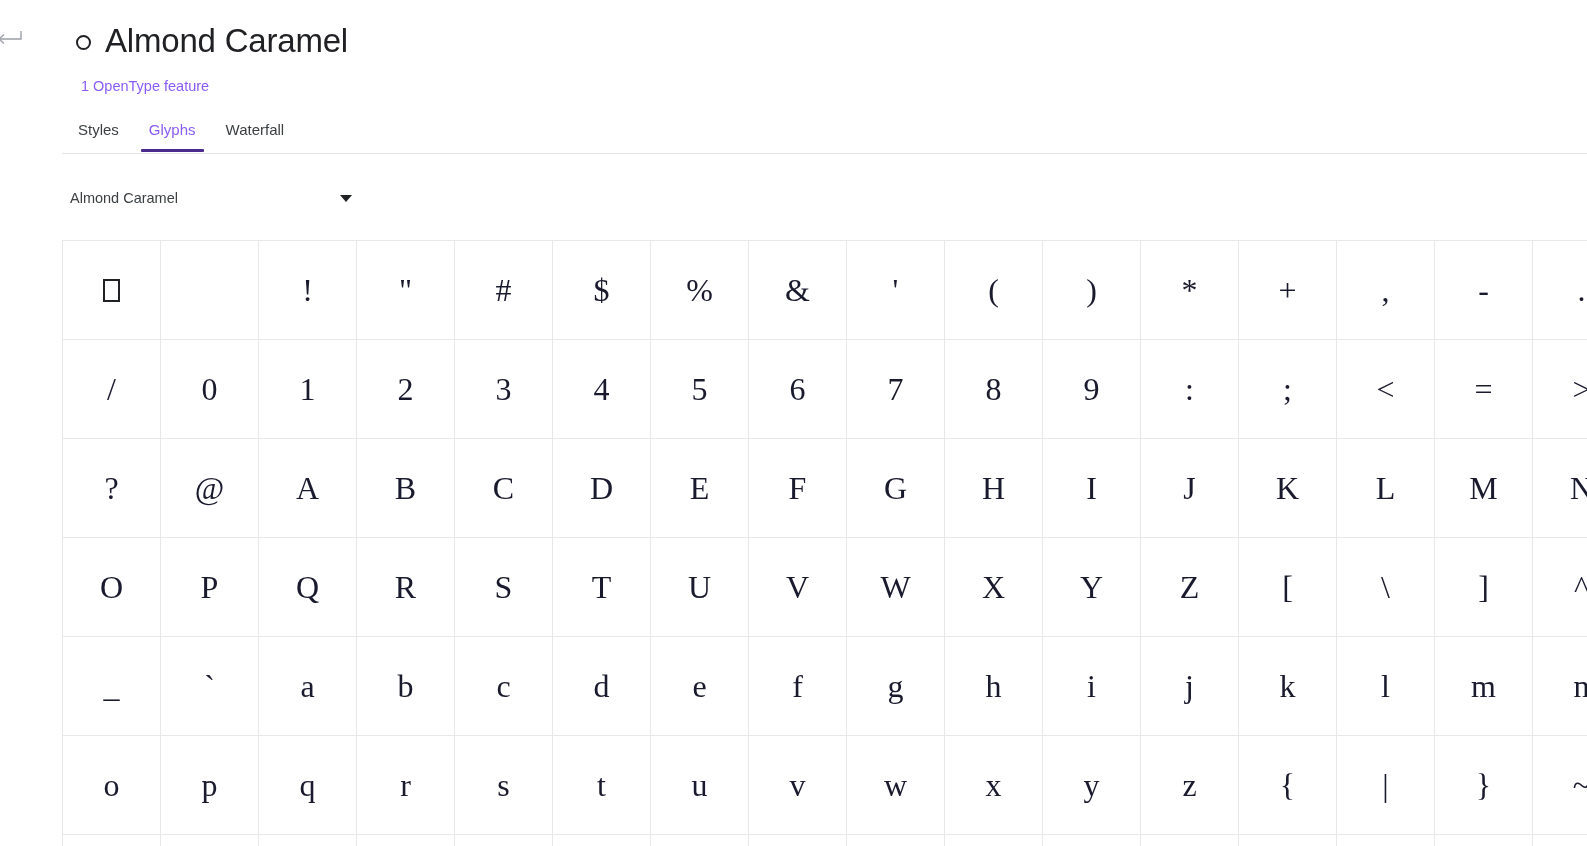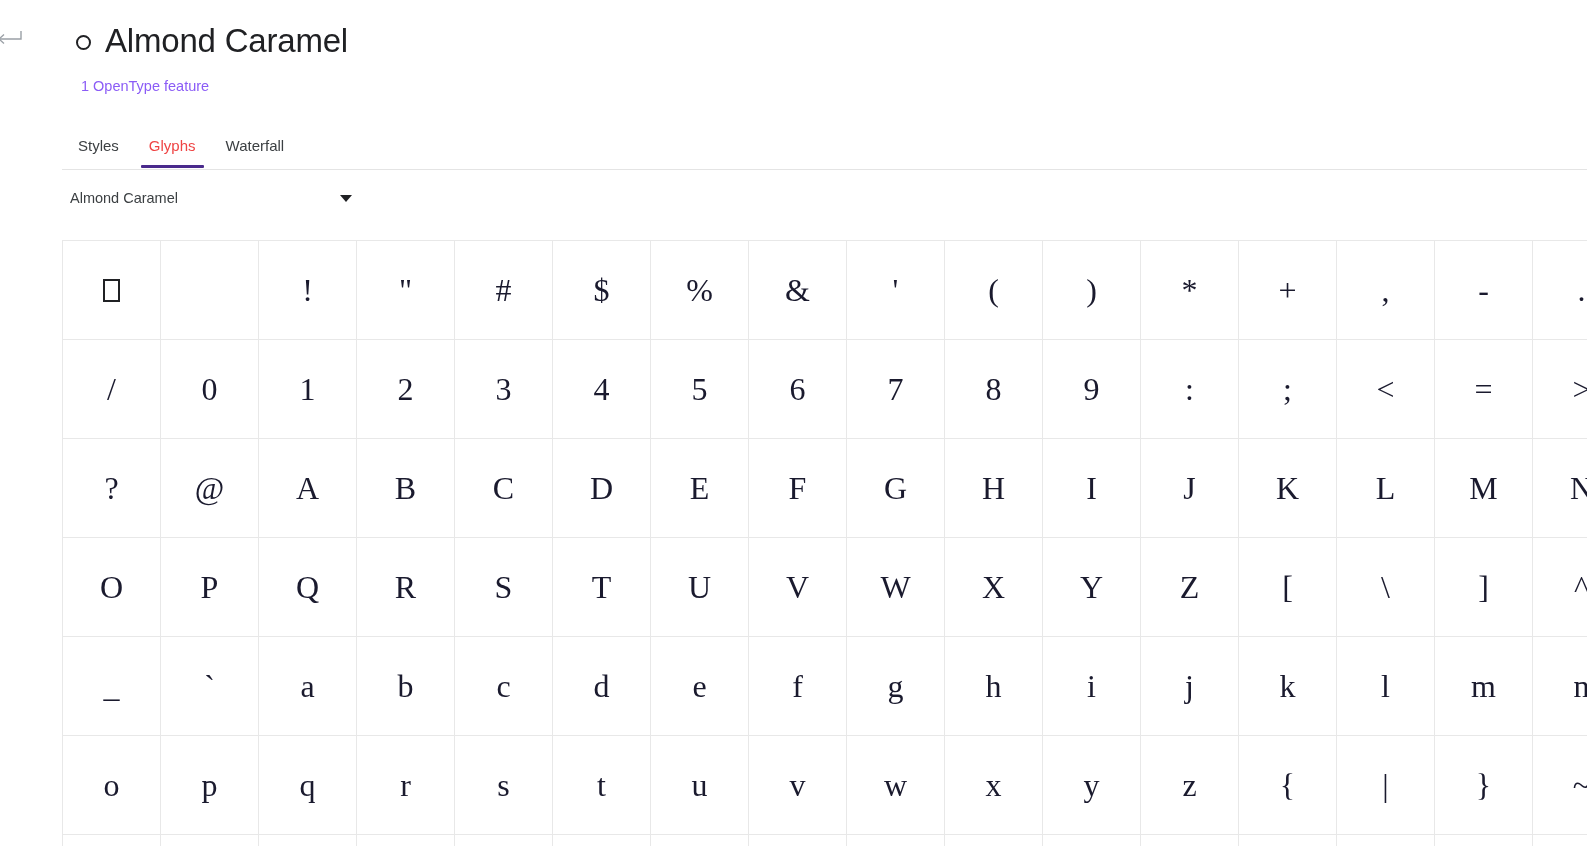--- a/index.html
+++ b/index.html
@@ -68,21 +68,21 @@
     font-size: 14.5px;
     line-height: 20px;
     color: #8b5cf6;
     font-weight: 400;
   }
 
   
   #tabbar {
     position: absolute;
     left: 62px;
-    top: 136px;
+    top: 120px;
     width: 1525px;
     height: 34px;
     border-bottom: 1px solid #e4e4e4;
   }
   #tabs {
     display: flex;
     align-items: flex-start;
     height: 100%;
     padding-left: 8px;
   }
@@ -92,21 +92,21 @@
     line-height: 20px;
     color: #3c4043;
     padding: 0 8px;
     margin-right: 14px;
     cursor: pointer;
     white-space: nowrap;
     background: none;
     border: none;
     font-family: inherit;
   }
-  .tab.active { color: #ef4444; }
+  .tab.active { color: #8b5cf6; }
   .tab.active::after {
     content: "";
     position: absolute;
     left: 0;
     right: 0;
     bottom: -12px;
     height: 3px;
     background: #4a2a8c;
     border-radius: 1px;
   }

